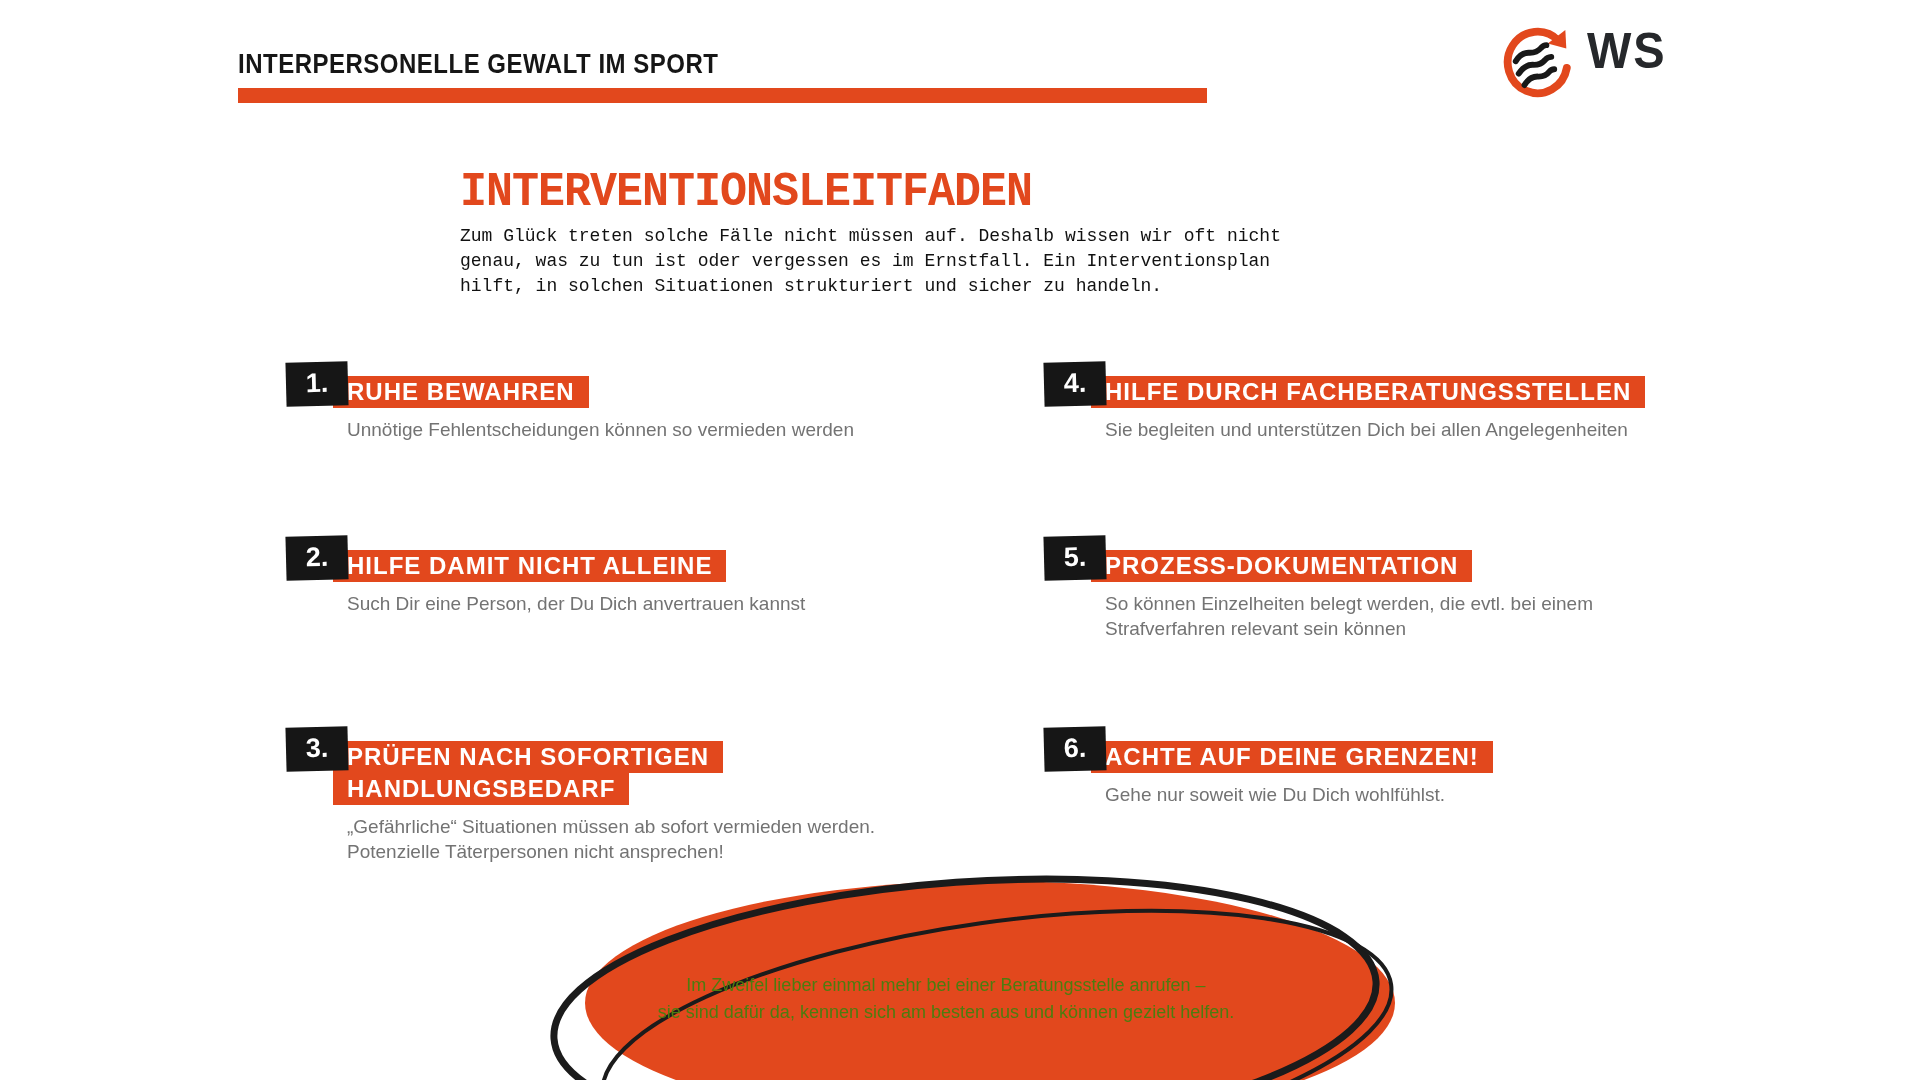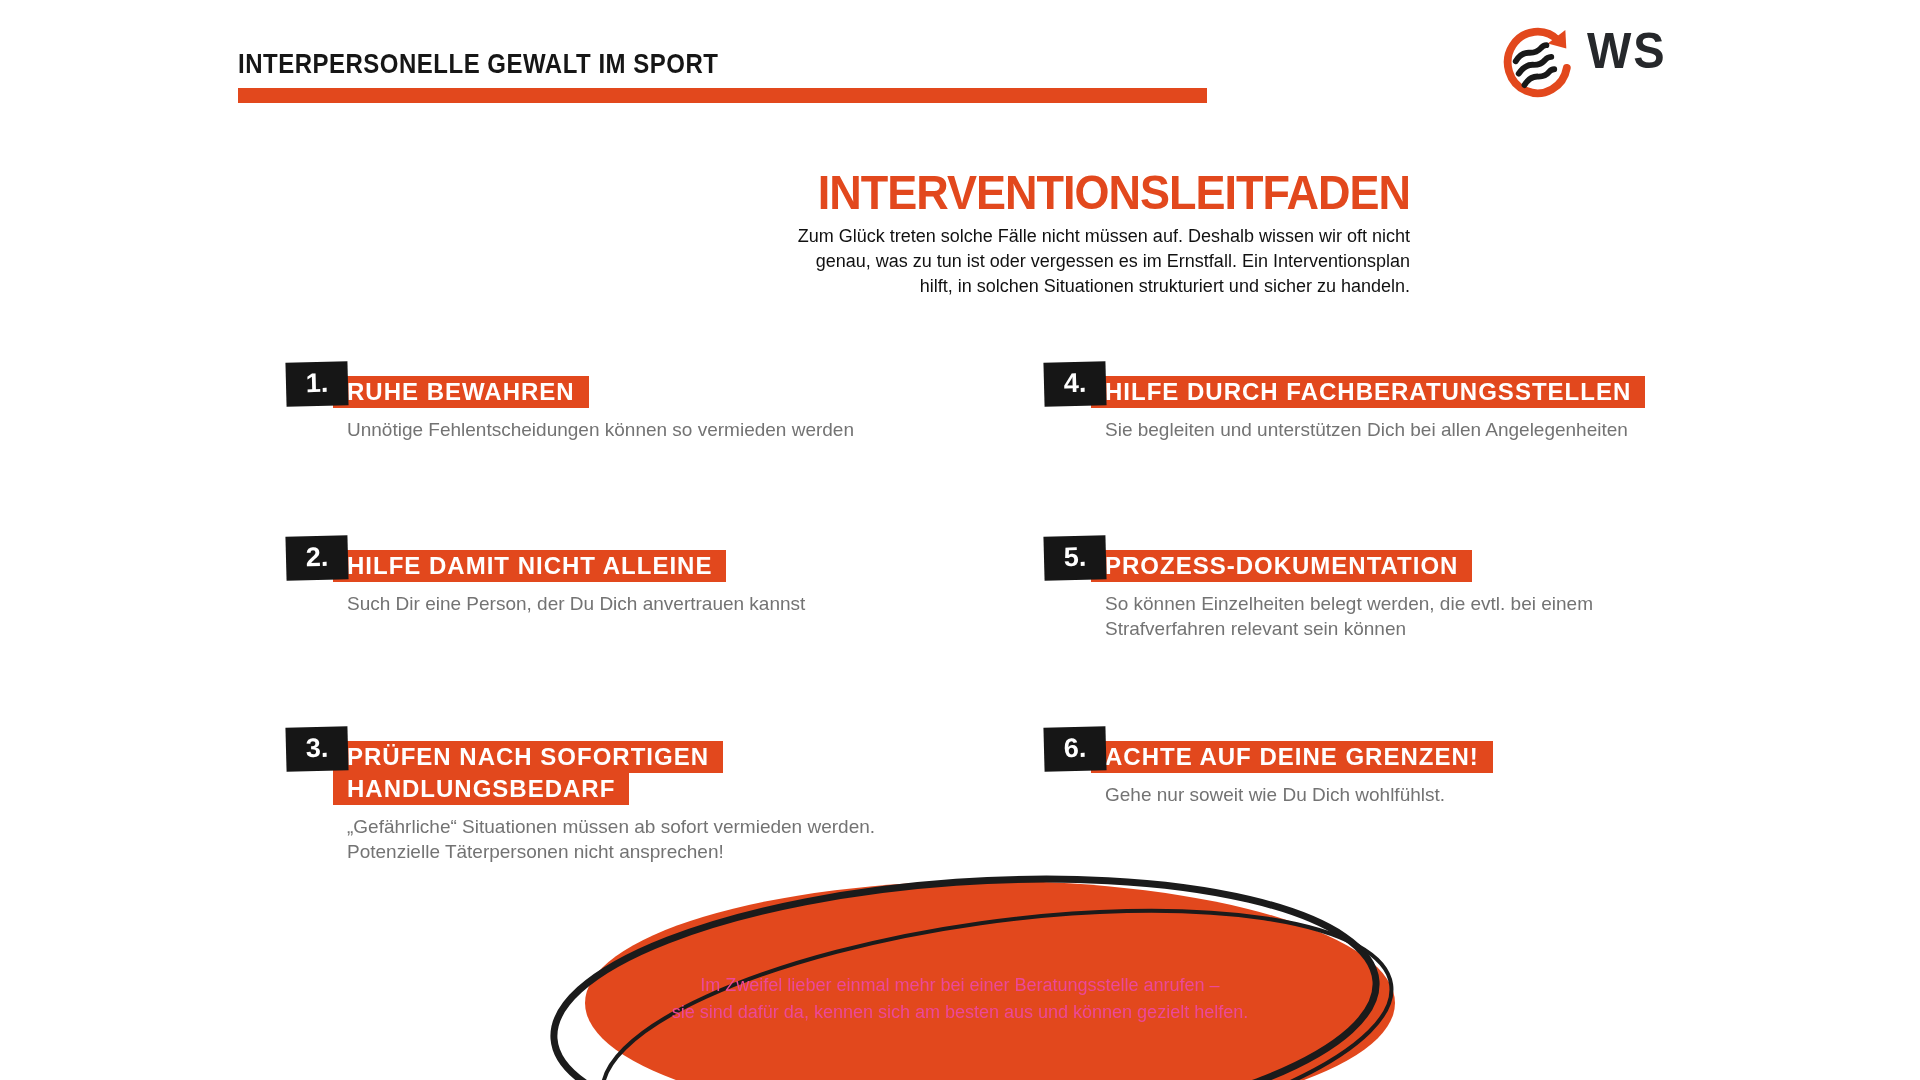--- a/index.html
+++ b/index.html
@@ -43,21 +43,21 @@
     font-size:47px;font-weight:bold;letter-spacing:2px;line-height:52px;
     transform:scaleY(1.05);transform-origin:left top;
   }
   .logo-org{
     margin-top:6px;text-align:right;color:var(--accent);
     font-size:10px;font-weight:bold;line-height:11px;letter-spacing:.4px;
     white-space:nowrap;
   }
 
   
-  .intro{position:absolute;left:460px;top:168px;width:950px;text-align:right;}
+  .intro{position:absolute;left:460px;top:168px;width:950px;text-align:left;font-family:Liberation Mono, monospace;}
   .intro-title{
     color:var(--accent);
     font-size:45px;font-weight:bold;letter-spacing:-1px;line-height:48px;
     transform:scaleY(1.05);transform-origin:center top;
   }
   .intro-text{margin-top:8px;color:#111;font-size:18px;line-height:25px;}
 
   
   .item{position:absolute;}
   .numbox{
@@ -76,22 +76,22 @@
     background:var(--accent);color:#fff;
     font-size:24px;font-weight:bold;letter-spacing:1px;
     line-height:31px;padding:0 14px 1px 14px;
     white-space:nowrap;
   }
   .item-body{margin-left:14px;margin-top:9px;color:#737373;font-size:19px;line-height:25px;}
 
   
   .callout-svg{position:absolute;left:545px;top:868px;width:900px;height:212px;}
   .callout-text{
-    position:absolute;left:545px;top:972px;width:830px;
-    text-align:center;color:#ec4899;
+    position:absolute;left:531px;top:972px;width:830px;
+    text-align:center;color:#4d7c0f;
     font-size:18px;line-height:27px;
   }
 </style>
 </head>
 <body>
 
 <div class="page">
 
   <div class="doc-header">INTERPERSONELLE GEWALT IM SPORT</div>
   <div class="doc-rule"></div>

